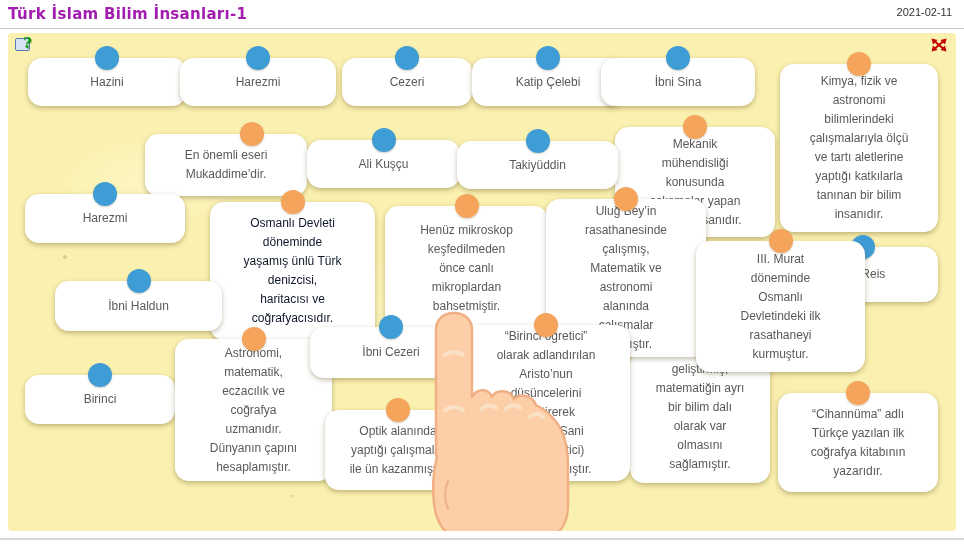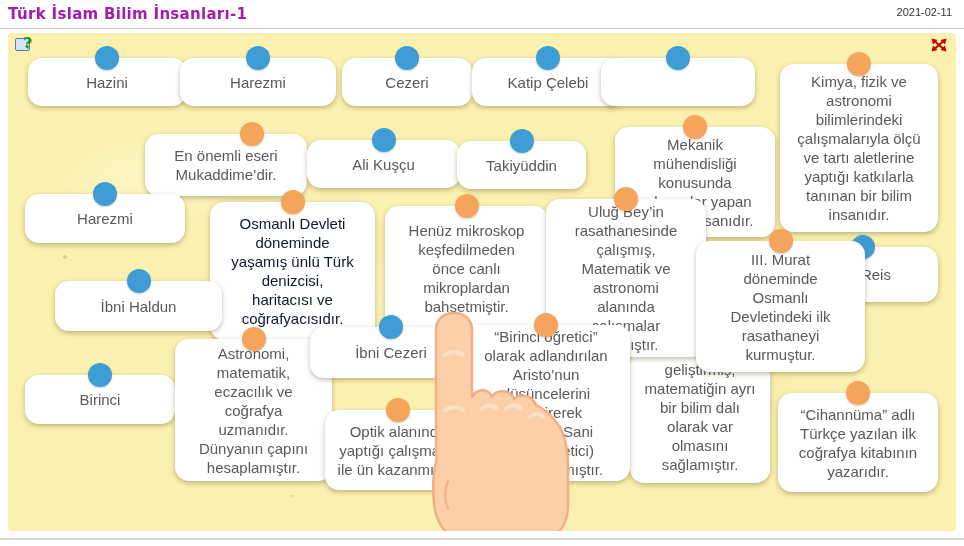--- a/index.html
+++ b/index.html
@@ -37,21 +37,21 @@
       radial-gradient(2px 2px at 30% 93%, rgba(160,110,30,.2) 0 60%, transparent 70%),
       radial-gradient(2px 2px at 97% 40%, rgba(160,110,30,.18) 0 60%, transparent 70%),
       radial-gradient(140px 70px at 15% 30%, rgba(255,252,215,.55), transparent 70%),
       radial-gradient(180px 90px at 70% 72%, rgba(244,224,148,.45), transparent 70%),
       radial-gradient(160px 80px at 40% 55%, rgba(255,250,205,.35), transparent 70%);
   }
   .card{
     position:absolute;background:#ffffff;border-radius:14px;
     box-shadow:0 2px 5px rgba(80,65,20,.35);
     display:flex;align-items:center;justify-content:center;
-    text-align:center;font-size:15px;line-height:19px;
+    text-align:center;font-size:12px;line-height:19px;
     padding:4px 10px;box-sizing:border-box;
   }
   .card-text{white-space:pre-line;display:block;width:100%;}
   .dot{
     position:absolute;width:24px;height:24px;border-radius:50%;
     top:-12px;box-shadow:0 1px 2px rgba(80,65,20,.25);
   }
   .help-icon{position:absolute;left:7px;top:3px;width:24px;height:18px;cursor:pointer;}
   .help-page{
     position:absolute;left:0;top:2px;width:13px;height:11px;
@@ -100,20 +100,21 @@
     <div class="card" style="left: 334px; top: 25px; width: 130px; height: 48px; z-index: 2; color: rgb(89, 89, 89);">
       <span class="dot" style="background: rgb(63, 157, 214); left: calc(50% - 12px);"></span>
       <span class="card-text">Cezeri</span>
     </div>
     <div class="card" style="left: 436px; top: 25px; width: 152px; height: 48px; z-index: 3; color: rgb(89, 89, 89); margin-left: 28px;">
       <span class="dot" style="background: rgb(63, 157, 214); left: calc(50% - 12px);"></span>
       <span class="card-text">Katip Çelebi</span>
     </div>
     <div class="card" style="left: 593px; top: 25px; width: 154px; height: 48px; z-index: 4; color: rgb(89, 89, 89);">
       <span class="dot" style="background: rgb(63, 157, 214); left: calc(50% - 12px);"></span>
+      <span class="card-text">İbni Sina</span>
     </div>
     <div class="card" style="left: 772px; top: 31px; width: 158px; height: 168px; z-index: 2; color: rgb(89, 89, 89);">
       <span class="dot" style="background: rgb(245, 164, 92); left: calc(50% - 12px);"></span>
       <span class="card-text">Kimya, fizik ve
 astronomi
 bilimlerindeki
 çalışmalarıyla ölçü
 ve tartı aletlerine
 yaptığı katkılarla
 tanınan bir bilim
@@ -121,21 +122,21 @@
     </div>
     <div class="card" style="left: 137px; top: 101px; width: 162px; height: 62px; z-index: 2; color: rgb(89, 89, 89);">
       <span class="dot" style="background: rgb(245, 164, 92); left: calc(50% + 14px);"></span>
       <span class="card-text">En önemli eseri
 Mukaddime’dir.</span>
     </div>
     <div class="card" style="left: 299px; top: 107px; width: 153px; height: 48px; z-index: 2; color: rgb(89, 89, 89);">
       <span class="dot" style="background: rgb(63, 157, 214); left: calc(50% - 12px);"></span>
       <span class="card-text">Ali Kuşçu</span>
     </div>
-    <div class="card" style="left: 449px; top: 108px; width: 129px; height: 48px; z-index: 3; color: rgb(89, 89, 89);">
+    <div class="card" style="left: 449px; top: 108px; width: 161px; height: 48px; z-index: 3; color: rgb(89, 89, 89);">
       <span class="dot" style="background: rgb(63, 157, 214); left: calc(50% - 12px);"></span>
       <span class="card-text">Takiyüddin</span>
     </div>
     <div class="card" style="left: 607px; top: 94px; width: 160px; height: 110px; z-index: 2; color: rgb(89, 89, 89);">
       <span class="dot" style="background: rgb(245, 164, 92); left: calc(50% - 12px);"></span>
       <span class="card-text">Mekanik
 mühendisliği
 konusunda
 çalışmalar yapan
 bir bilim insanıdır.</span>

